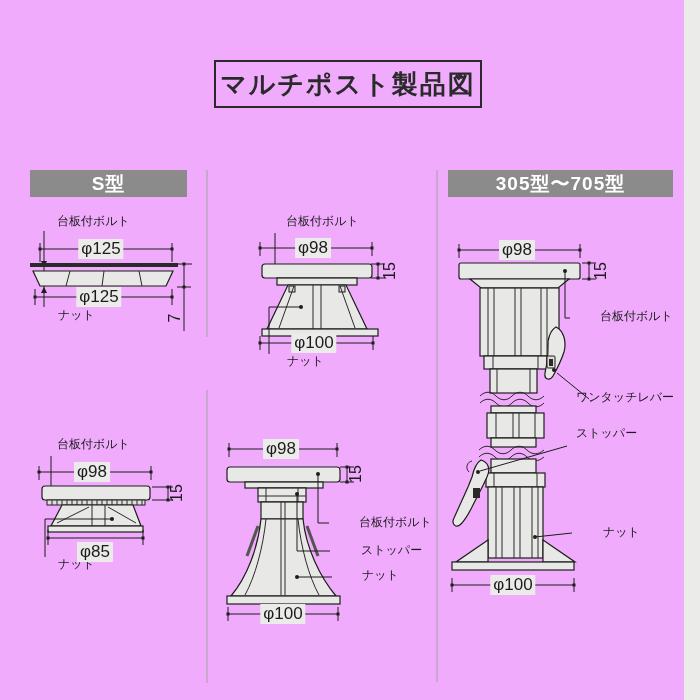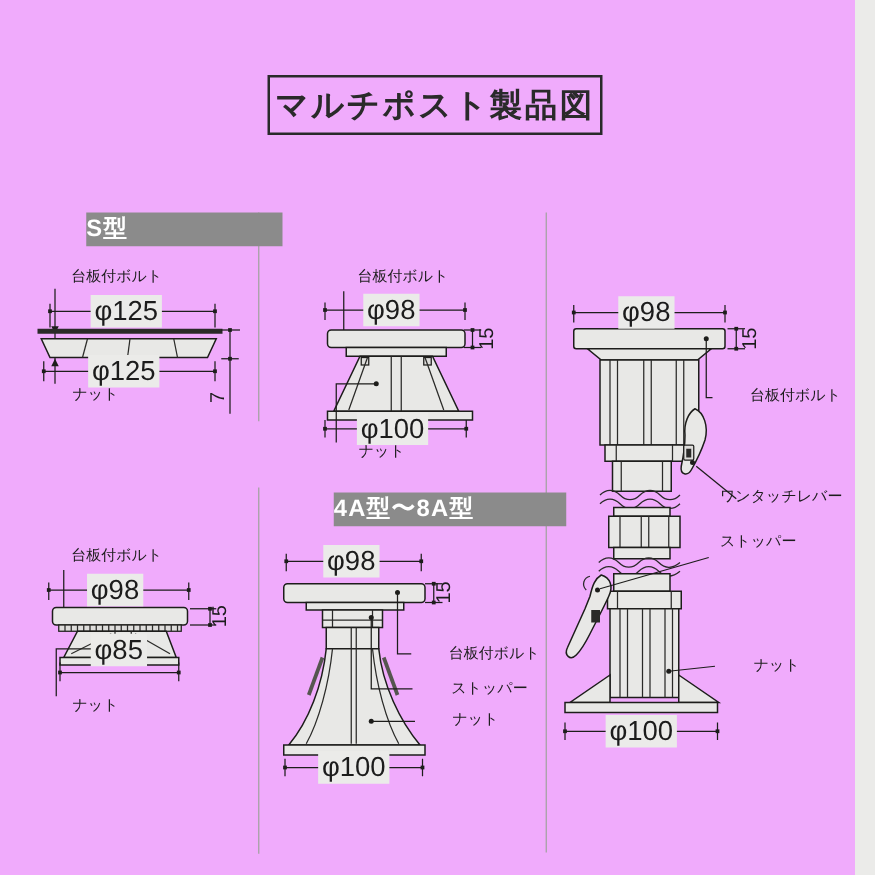--- a/index.html
+++ b/index.html
@@ -7,25 +7,25 @@
     position:relative; width:684px; height:700px; overflow:hidden;
     background:#f0abfc; font-family:Liberation Sans, sans-serif; color:#1d1d1b;
   }
   .title-box {
     position:absolute; left:214px; top:60px; width:264px; height:44px;
     border:2px solid #2a2a2a; text-align:center; line-height:44px;
     font-size:26px; font-weight:bold; letter-spacing:2px; color:#2a2a2a;
   }
   .hdr {
     position:absolute; height:27px; background:#8b8b8b; color:#ffffff;
-    font-size:19px; font-weight:bold; text-align:left; line-height:27px; letter-spacing:1px;margin-left:39px;
+    font-size:19px; font-weight:bold; text-align:center; line-height:27px; letter-spacing:1px;
   }
   .lbl { position:absolute; font-size:12px; line-height:1.1; color:#1c1c1c; white-space:nowrap;margin-left:28px; }
   .dimc {
-    position:absolute; font-size:22px; color:#1c1c1c; background:#ebebe9;
+    position:absolute; font-size:17px; color:#1c1c1c; background:#ebebe9;
     padding:0 3px; transform:translate(-50%,-50%); white-space:nowrap;
   }
   .dimr {
     position:absolute; font-size:16px; color:#1c1c1c; white-space:nowrap;
     transform:translate(-50%,-50%) rotate(-90deg);
   }
   svg.art { position:absolute; left:0; top:0; }
   .thin { stroke:#2a2a28; stroke-width:1; fill:none; }
   .dim  { stroke:#1d1d1b; stroke-width:1; fill:none; }
   .fill1 { fill:#e8e8e6; stroke:#1d1d1b; stroke-width:1.2; }
@@ -227,21 +227,21 @@
       <line class="dim" x1="338" y1="607" x2="338" y2="621"></line>
       <line class="dim" x1="228" y1="614" x2="338" y2="614"></line>
       <rect class="sq" x="226.5" y="612.5" width="3" height="3"></rect>
       <rect class="sq" x="336.5" y="612.5" width="3" height="3"></rect>
     </g>
   </svg>
 
   <div class="title-box">マルチポスト製品図</div>
 
   <div class="hdr" style="left:30px;top:170px;width:157px">S型</div>
-  <div class="hdr" style="left:228px;top:394px;width:186px">4A型〜8A型</div>
+  <div class="hdr" style="left:448px;top:170px;width:225px">305型〜705型</div>
 
   <div class="lbl" style="left:29px;top:215px">台板付ボルト</div>
   <div class="lbl" style="left:30px;top:309px">ナット</div>
   <div class="dimc" style="left:101px;top:249px">φ125</div>
   <div class="dimc" style="left:99px;top:297px">φ125</div>
   <div class="dimr" style="left:175px;top:318px">7</div>
 
   <div class="lbl" style="left:258px;top:215px">台板付ボルト</div>
   <div class="lbl" style="left:259px;top:355px">ナット</div>
   <div class="dimc" style="left:313px;top:248px">φ98</div>
@@ -252,21 +252,21 @@
   <div class="lbl" style="left:548px;top:391px">ワンタッチレバー</div>
   <div class="lbl" style="left:548px;top:427px">ストッパー</div>
   <div class="lbl" style="left:575px;top:526px">ナット</div>
   <div class="dimc" style="left:517px;top:250px">φ98</div>
   <div class="dimc" style="left:513px;top:585px">φ100</div>
   <div class="dimr" style="left:601px;top:271px">15</div>
 
   <div class="lbl" style="left:29px;top:438px">台板付ボルト</div>
   <div class="lbl" style="left:30px;top:558px">ナット</div>
   <div class="dimc" style="left:92px;top:472px">φ98</div>
-  <div class="dimc" style="left:95px;top:520px">φ85</div>
+  <div class="dimc" style="left:95px;top:552px">φ85</div>
   <div class="dimr" style="left:177px;top:493px">15</div>
 
   <div class="lbl" style="left:331px;top:516px">台板付ボルト</div>
   <div class="lbl" style="left:333px;top:544px">ストッパー</div>
   <div class="lbl" style="left:334px;top:569px">ナット</div>
   <div class="dimc" style="left:281px;top:449px">φ98</div>
   <div class="dimc" style="left:283px;top:614px">φ100</div>
   <div class="dimr" style="left:356px;top:474px">15</div>
 
 </div>

